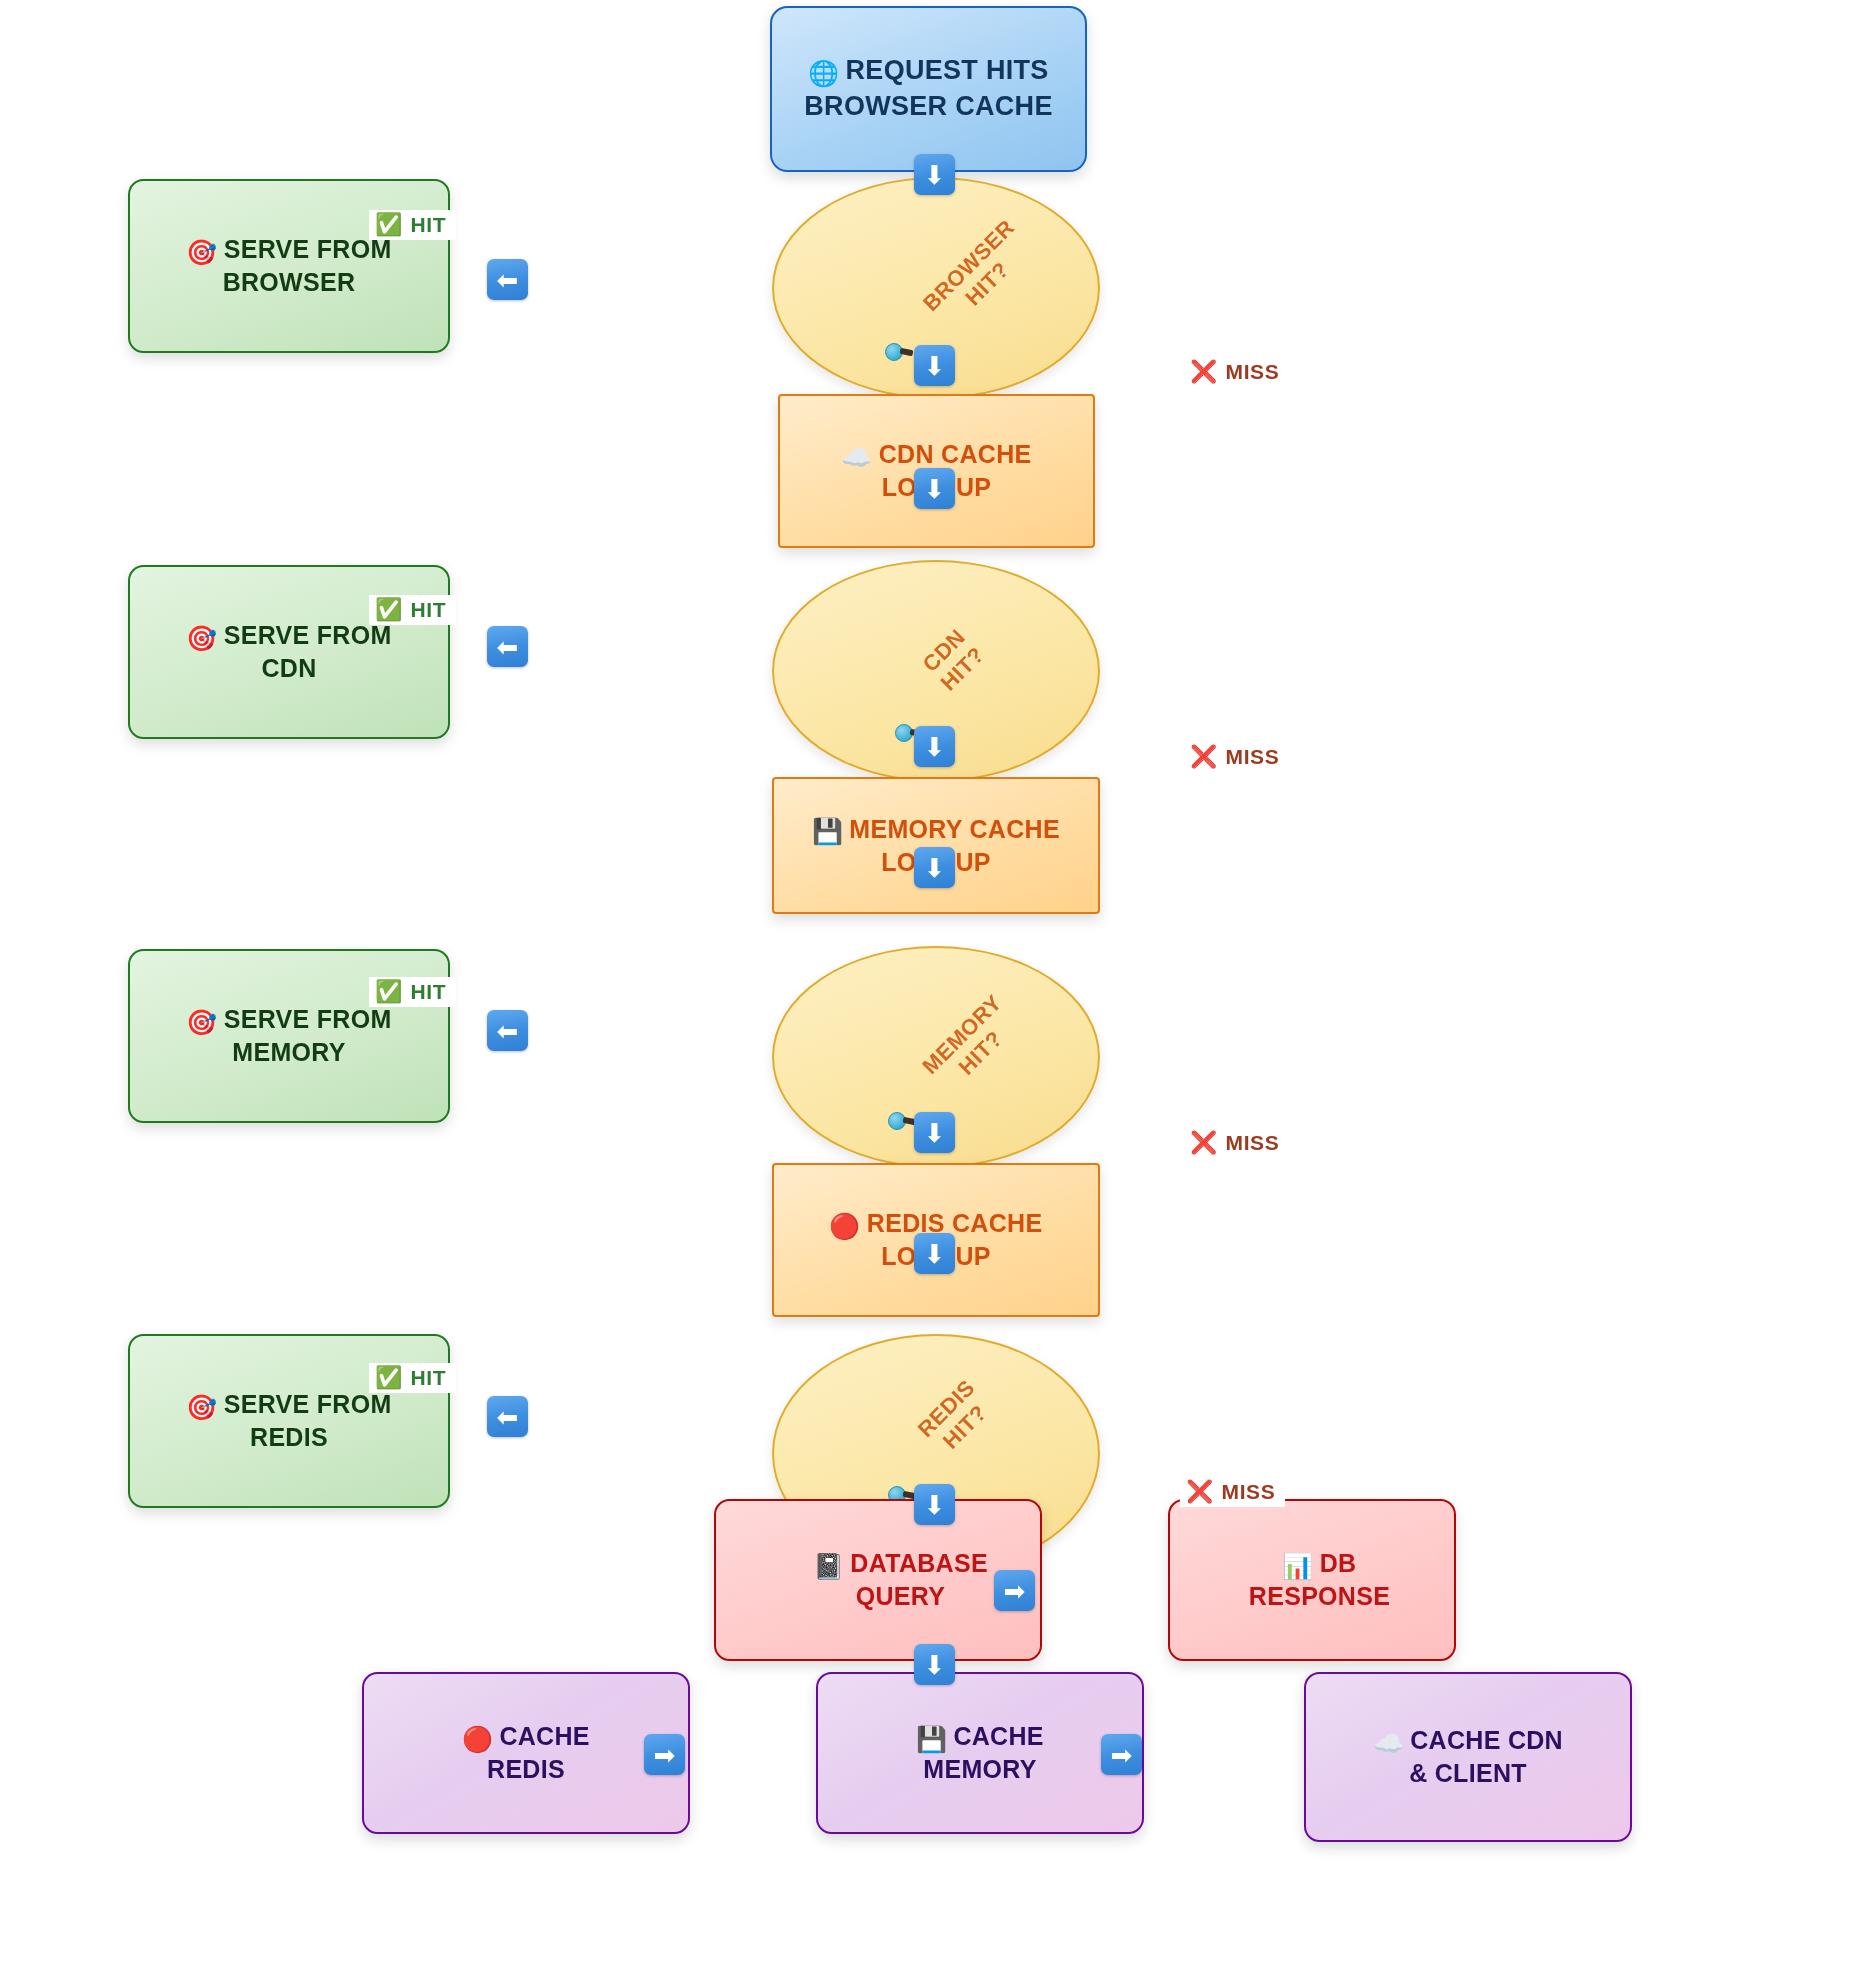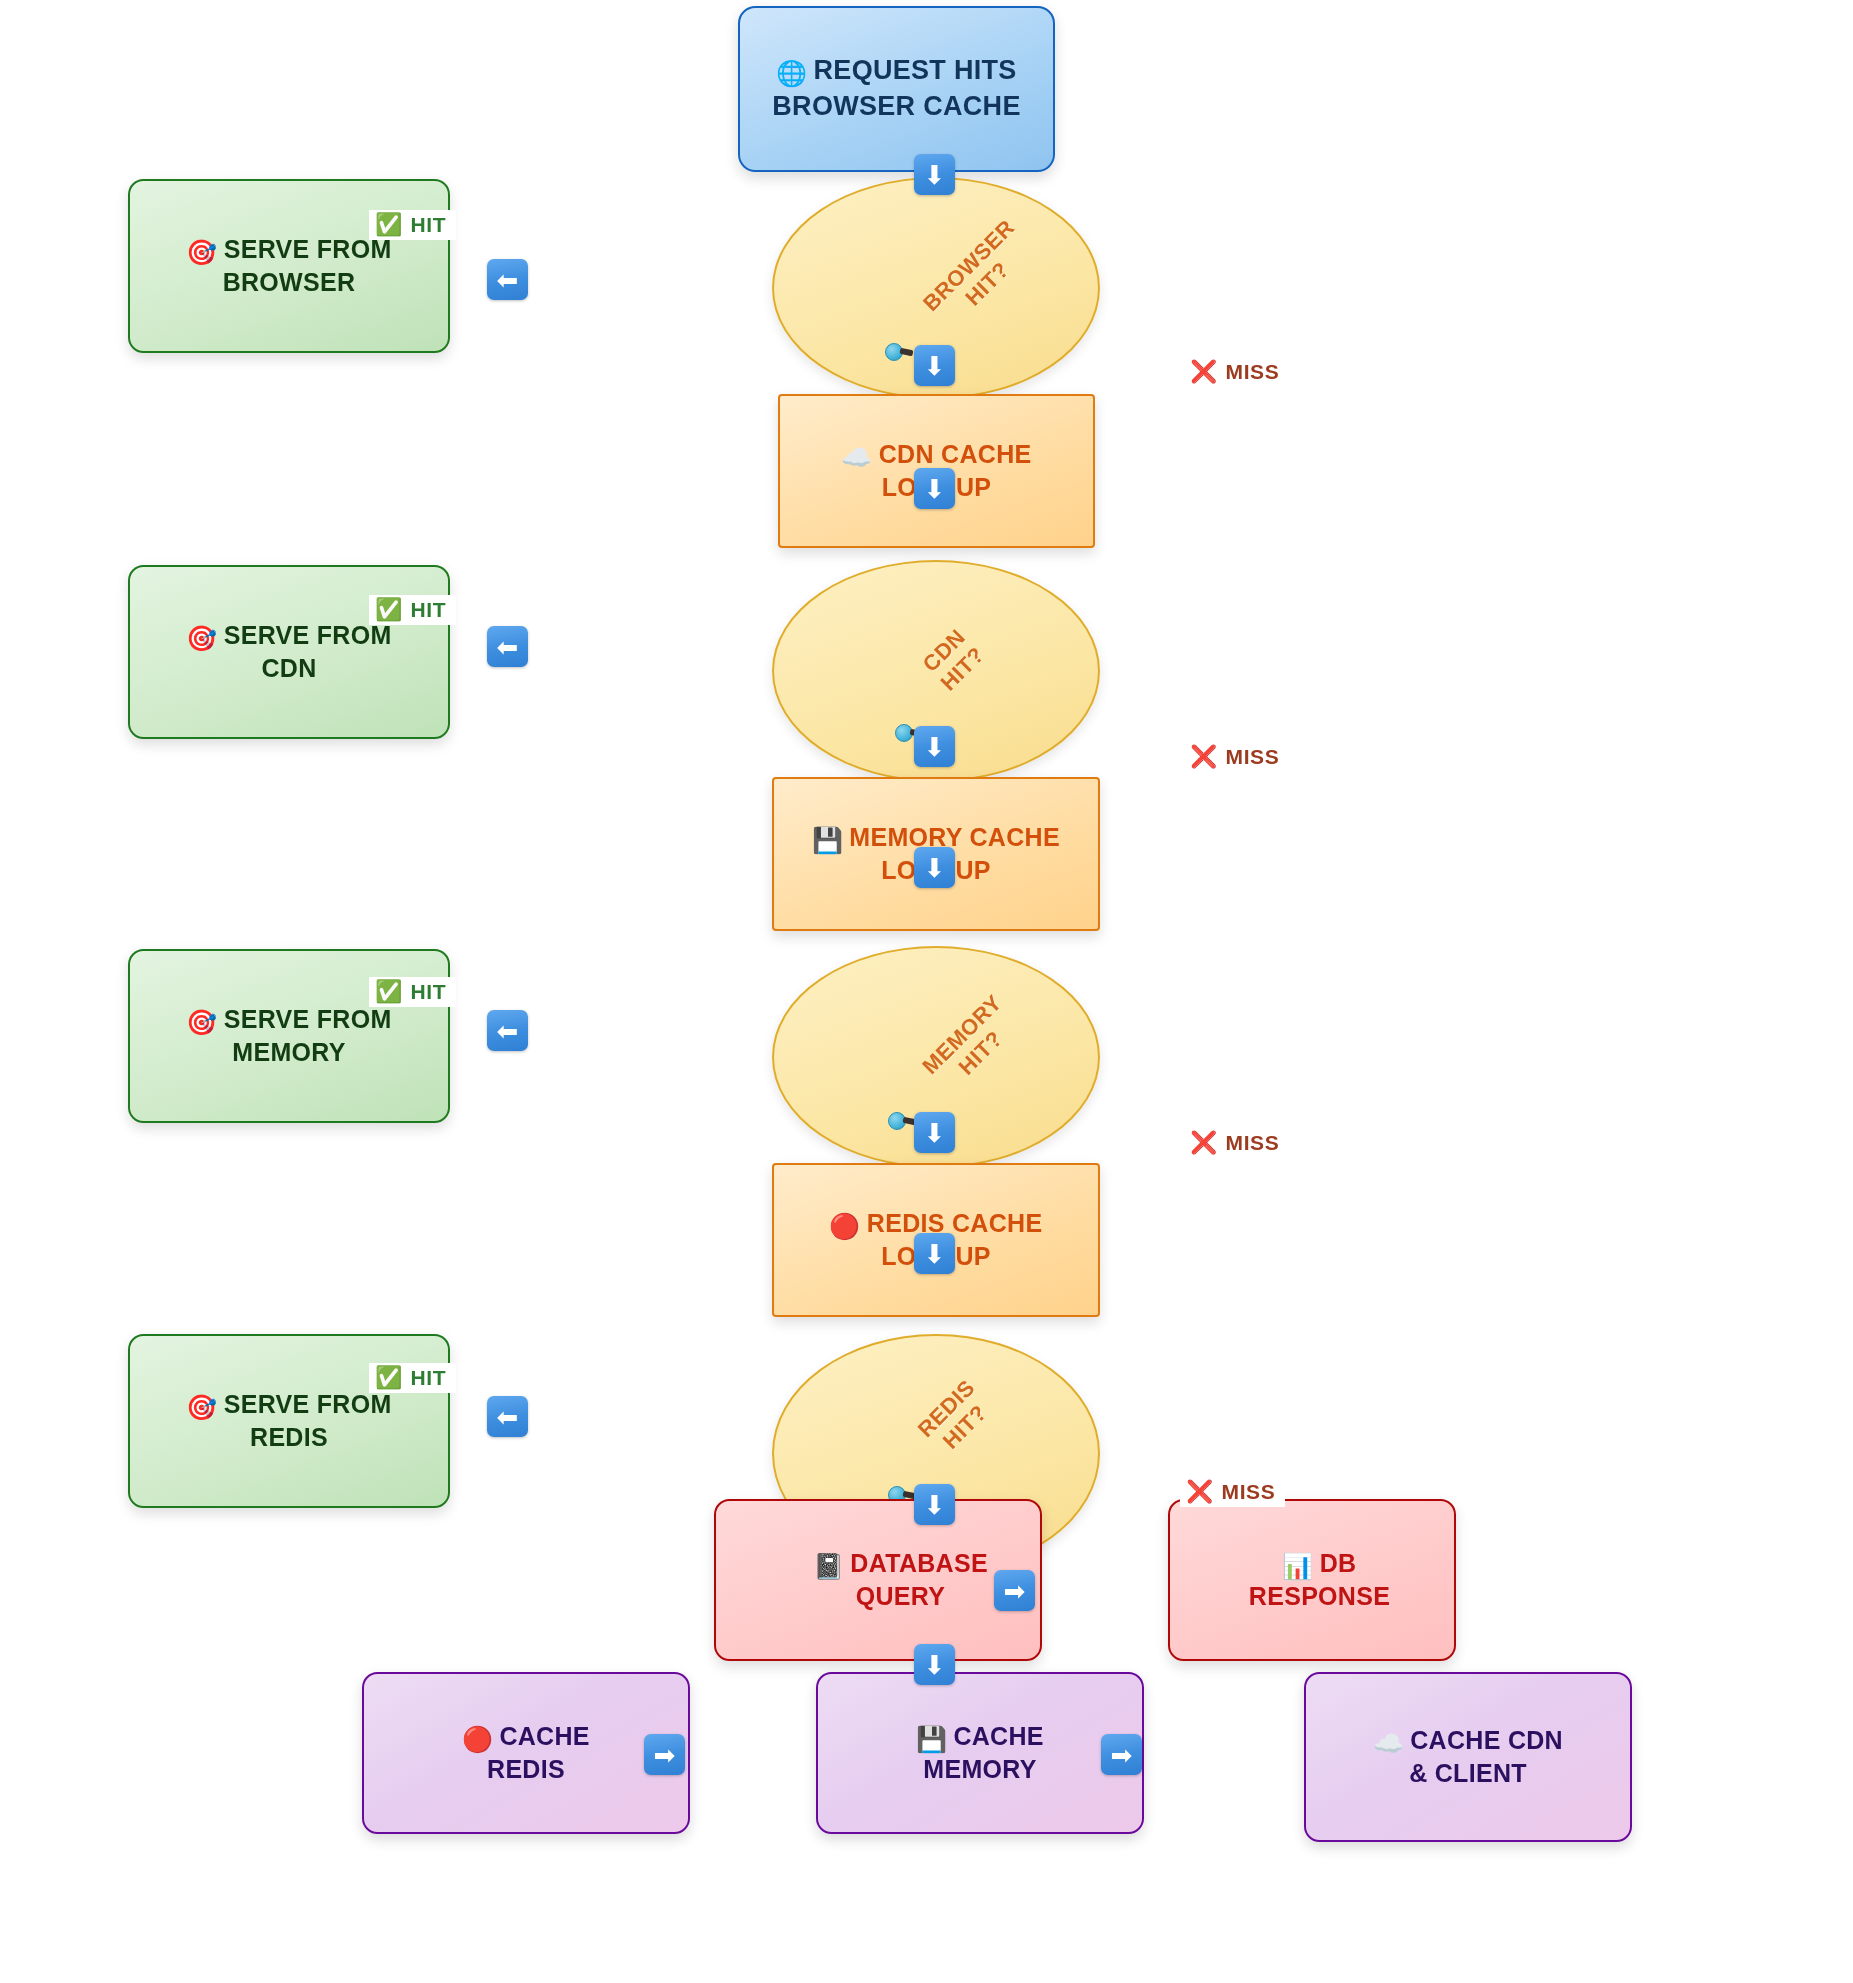--- a/index.html
+++ b/index.html
@@ -171,21 +171,21 @@
   }
   .badge-hit  { color: #2e7d32; }
   .badge-miss { color: #9c3b1f; background: transparent; }
   .badge-miss.onwhite { background: #ffffff; }
 </style>
 </head>
 <body>
 
 <div id="canvas">
 
-  <div class="node n-start" style="left:738px; top:5.8px; width:317px; height:166px;">
+  <div class="node n-start" style="left:770px; top:5.8px; width:317px; height:166px;">
     <span class="label"><span class="ico">🌐</span><span>REQUEST HITS
 BROWSER CACHE</span></span>
   </div>
   <div class="arrow-chip" style="left:914px; top:154px;">
       <span>⬇</span>
     </div>
 
   <div class="node n-decision" style="left:772px; top:177px; width:328px; height:222px;">
     <span class="rot" style="left:145px; top:70px;">BROWSER
 HIT?</span>
@@ -238,21 +238,21 @@
   </div>
   <div class="arrow-chip" style="left:487px; top:626px;">
       <span>⬅</span>
     </div>
 
   <div class="badge badge-miss" style="left:1184px; top:742px;">
     <span class="bico">❌</span>
     <span>MISS</span>
   </div>
 
-  <div class="node n-process" style="left:772px; top:777px; width:328px; height:154px;">
+  <div class="node n-process" style="left:772px; top:777px; width:328px; height:137px;">
     <span class="label"><span class="ico">💾</span><span>MEMORY CACHE</span><br><span>LO</span><span style="display:inline-block;width:39px"></span><span>UP</span></span>
   </div>
   <div class="arrow-chip" style="left:914px; top:847px;">
       <span>⬇</span>
     </div>
 
   <div class="node n-decision" style="left:772px; top:946px; width:328px; height:222px;">
     <span class="rot" style="left:147px; top:70px;">MEMORY
 HIT?</span>
     <span class="pin-dot" style="left:114px; top:164px;"></span>

